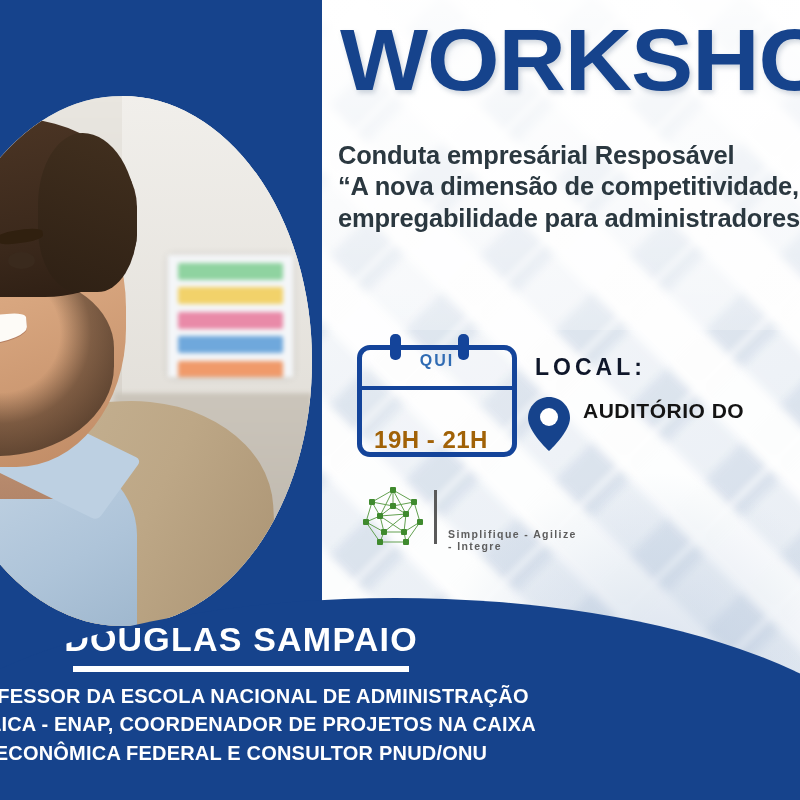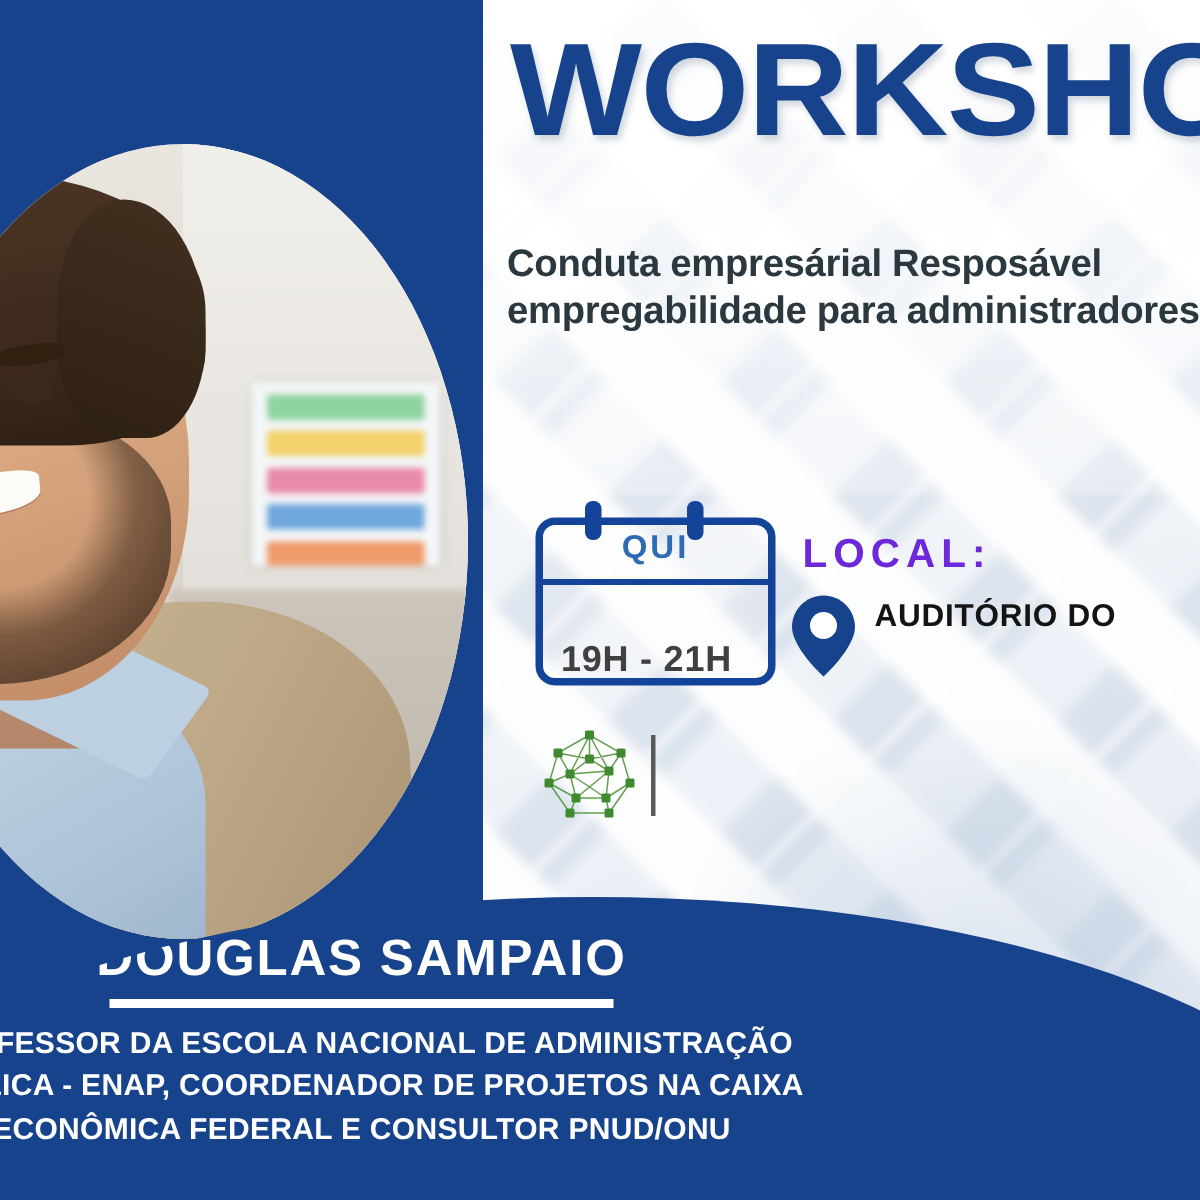--- a/index.html
+++ b/index.html
@@ -178,21 +178,20 @@
   }
   .subtitle{
     position:absolute; left:338px; top:140px;
     width:452px;
     color:#2b3840;
     font-size:25.5px;
     line-height:1.23;
     font-weight:700;
     letter-spacing:-.2px;
     transform:scaleX(1.0);
-    margin-top:21px;
   }
   .subtitle div{ white-space:nowrap; }
 
   
   .cal-wrap{ position:absolute; left:357px; top:334px; width:160px; height:125px; }
   .cal-ring{
     position:absolute; top:0; width:11px; height:26px;
     background:#14449a; border-radius:5px; z-index:3;
   }
   .cal-ring.a{ left:33px; }
@@ -205,45 +204,45 @@
     background:rgba(255,255,255,.14);
     z-index:2;
   }
   .cal-sep{
     position:absolute; left:0; right:0; top:36px;
     height:4px; background:#14449a;
   }
   .cal-dow{
     position:absolute; left:0; right:0; top:2px;
     text-align:center;
-    font-size:22px; font-weight:800;
+    font-size:16px; font-weight:800;
     letter-spacing:2px;
     color:#2f6bb3;
   }
   .cal-date{
     position:absolute; left:0; right:0; top:44px;
     text-align:center;
     font-size:26px; font-weight:800;
     color:#111111;
     letter-spacing:-.5px;
   }
   .cal-time{
     position:absolute; left:0; right:12px; top:76px;
     text-align:center;
     font-size:24px; font-weight:800;
-    color:#404040;
+    color:#a16207;
     letter-spacing:.5px;
   }
 
   
   .local-label{
     position:absolute; left:535px; top:354px;
-    font-size:27px; font-weight:800;
+    font-size:23px; font-weight:800;
     letter-spacing:4px;
-    color:#6d28d9;
+    color:#0f172a;
   }
   .pin{ position:absolute; left:527px; top:396px; width:44px; height:56px; }
   .local-addr{
     position:absolute; left:583px; top:398px;
     font-size:21px; font-weight:800;
     line-height:1.28;
     letter-spacing:.5px;
     color:#141414;
   }
   .local-addr div{ white-space:nowrap; }
@@ -344,20 +343,21 @@
         <div class="ph-eye r"></div>
         <div class="ph-smile"></div>
       </div>
     </div>
   </div>
 
   <div class="headline">WORKSHOP</div>
 
   <div class="subtitle">
     <div>Conduta empresárial Resposável</div>
+    <div>“A nova dimensão de competitividade,</div>
     <div>empregabilidade para administradores”</div>
   </div>
 
   <div class="cal-wrap">
     <div class="cal-ring a"></div>
     <div class="cal-ring b"></div>
     <div class="cal-body">
       <div class="cal-sep"></div>
       <div class="cal-dow">QUI</div>
       <div class="cal-time">19H - 21H</div>
@@ -392,20 +392,21 @@
           <rect x="43" y="53" width="6" height="6" rx="1"></rect>
           <rect x="17" y="27" width="6" height="6" rx="1"></rect>
           <rect x="43" y="25" width="6" height="6" rx="1"></rect>
           <rect x="30" y="17" width="6" height="6" rx="1"></rect>
           <rect x="21" y="43" width="6" height="6" rx="1"></rect>
           <rect x="41" y="43" width="6" height="6" rx="1"></rect>
         </g>
       </svg>
     </div>
     <div class="logo-bar"></div>
+    <div class="logo-tag">Simplifique - Agilize - Integre</div>
   </div>
 
   <div class="banner">
     <div class="banner-inner">
       <div class="speaker-name">DOUGLAS SAMPAIO</div>
       <div class="rule"></div>
       <div class="credentials">
         <div>PROFESSOR DA ESCOLA NACIONAL DE ADMINISTRAÇÃO</div>
         <div>PÚBLICA - ENAP, COORDENADOR DE PROJETOS NA CAIXA</div>
         <div>ECONÔMICA FEDERAL E CONSULTOR PNUD/ONU</div>

